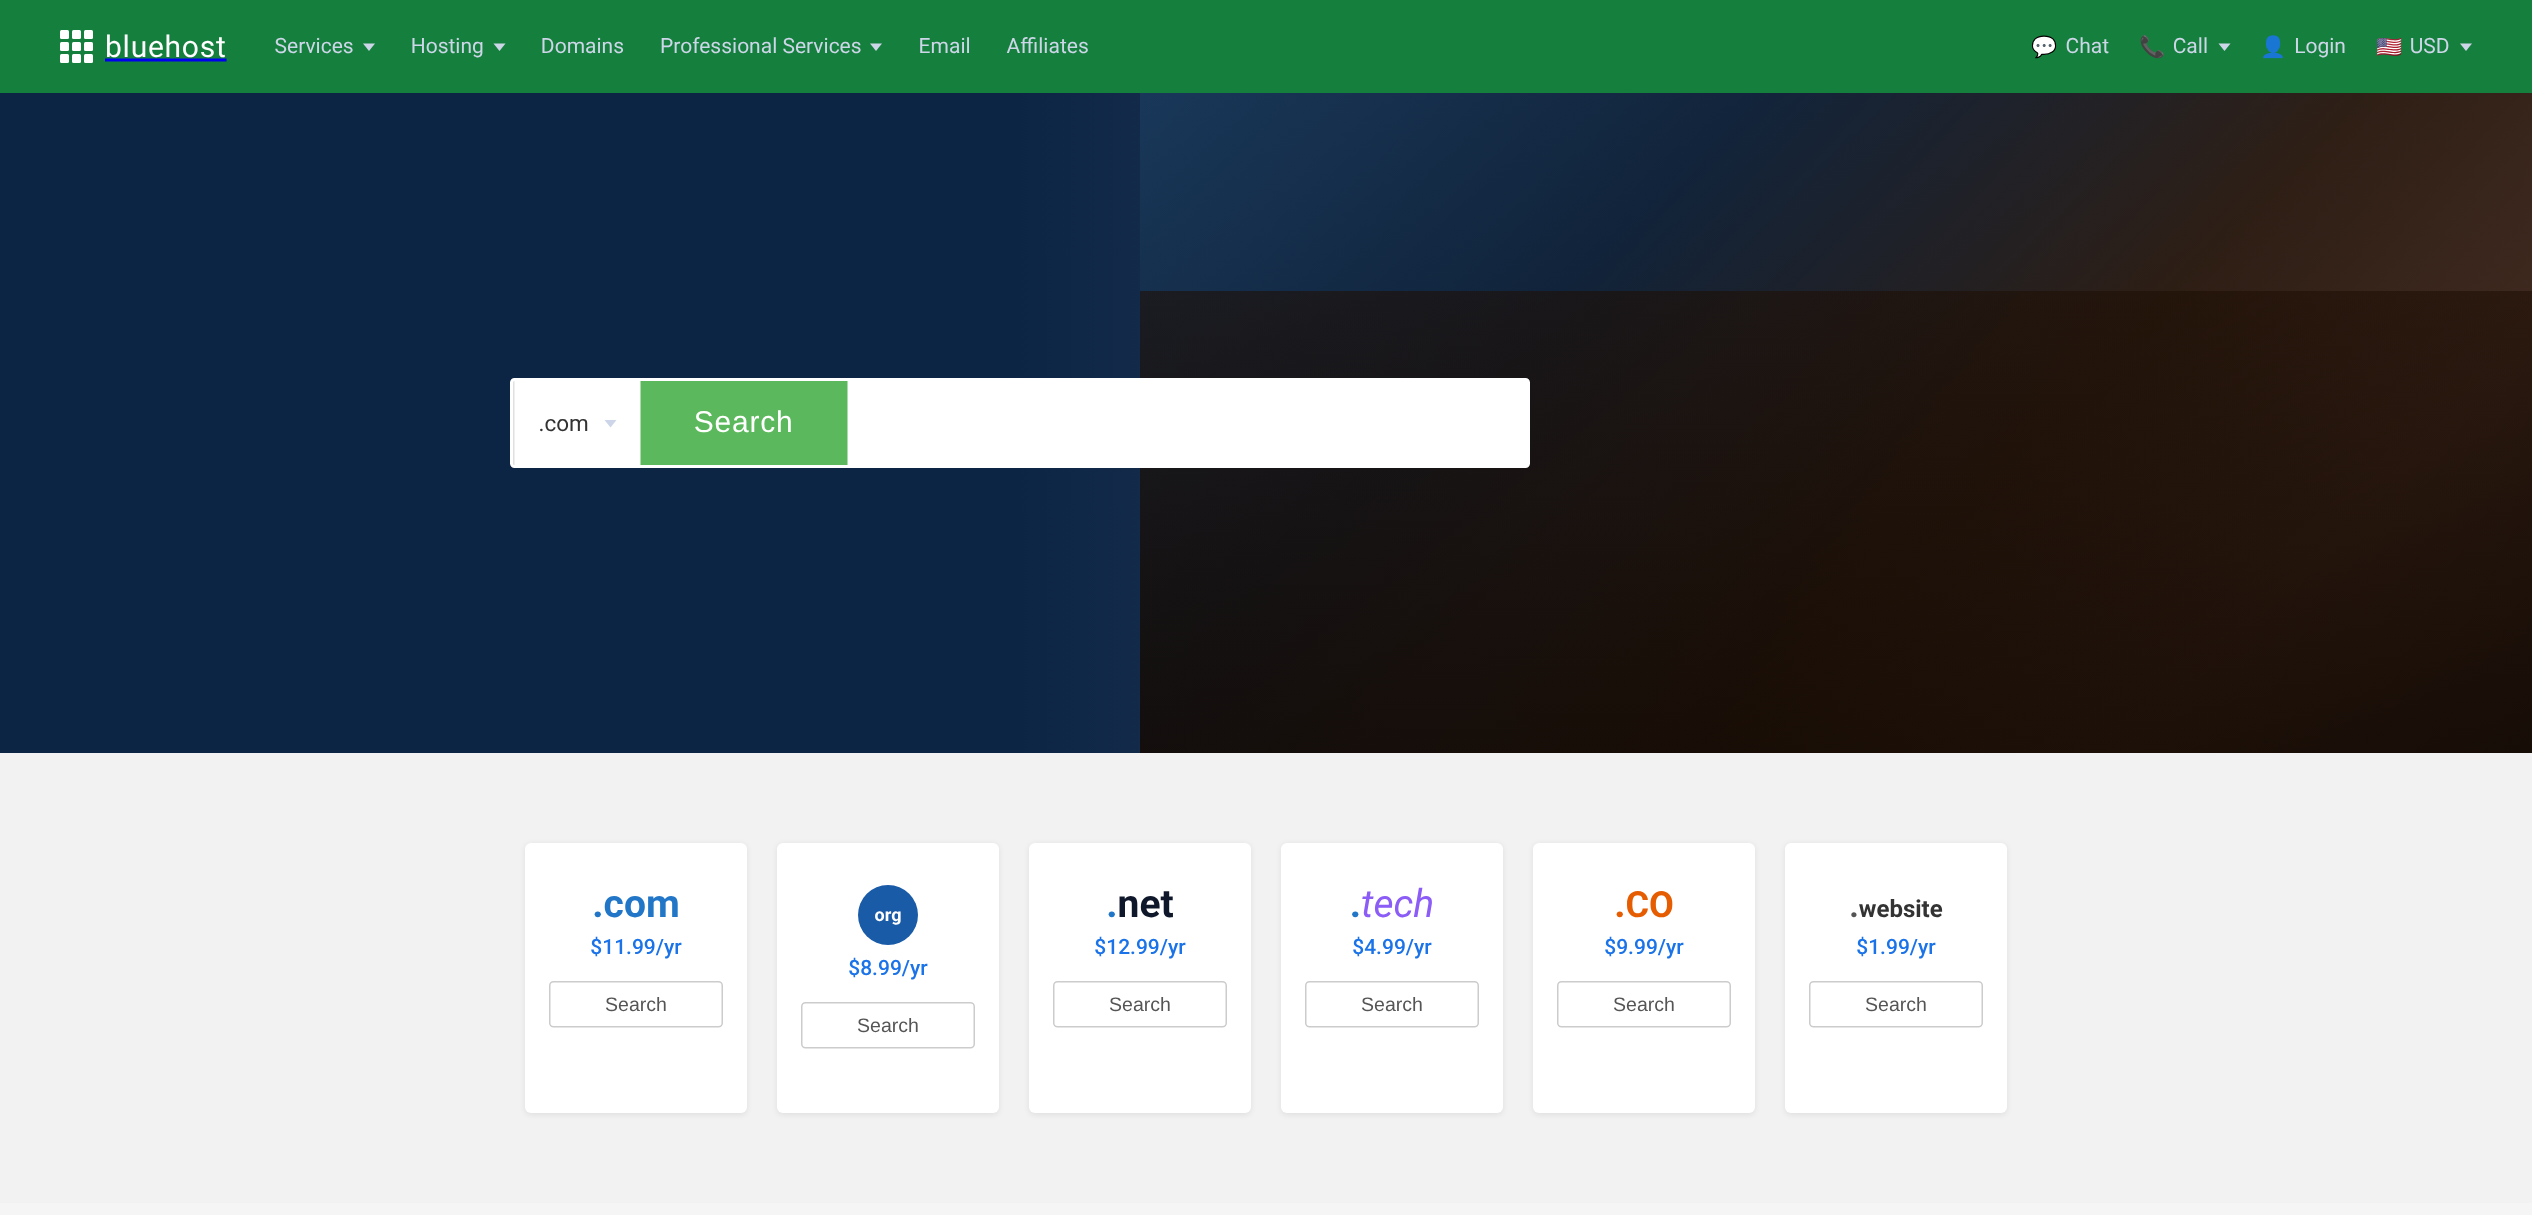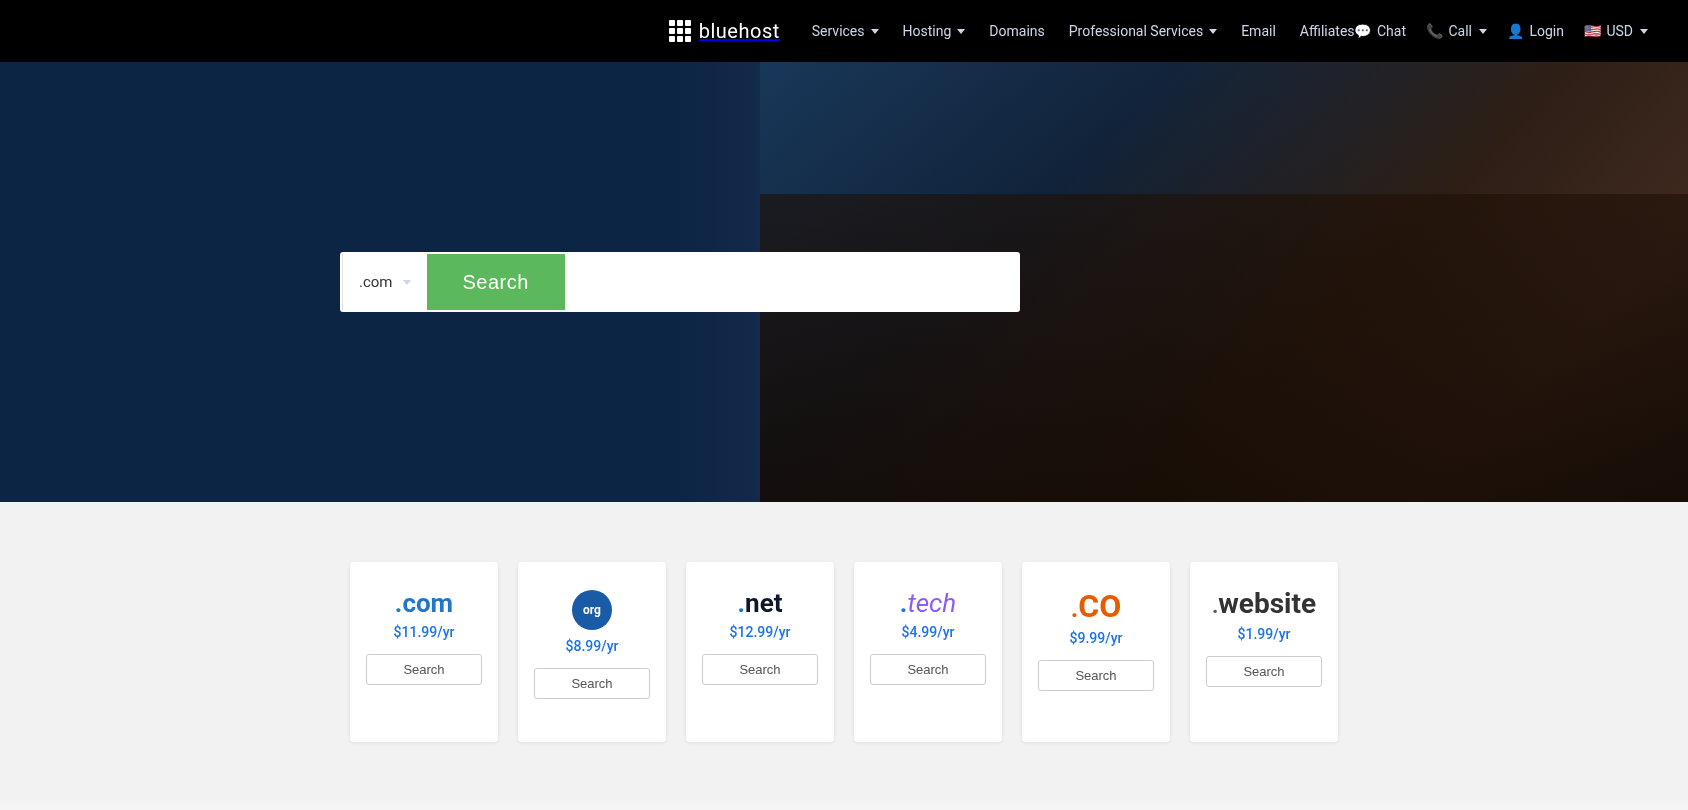--- a/index.html
+++ b/index.html
@@ -1,23 +1,23 @@
 <!DOCTYPE html>
 <html><head>
   <meta charset="utf-8">
   <style>
     * { margin: 0; padding: 0; box-sizing: border-box; }
     body { font-family: -apple-system, BlinkMacSystemFont, 'Segoe UI', Roboto, sans-serif; background: #f5f5f5; }
 
     
     .navbar {
-      background: #000000;
-      display: flex;
-      align-items: center;
-      justify-content: flex-end;
+      background: #15803d;
+      display: flex;
+      align-items: center;
+      justify-content: space-between;
       padding: 16px 40px;
       height: 62px;
       position: relative;
       z-index: 10;
     }
     .navbar-left {
       display: flex;
       align-items: center;
       gap: 32px;
     }
@@ -350,27 +350,27 @@
   <div class="domain-card">
     <div class="domain-ext">
       <span style="color:#2176c7;font-size:26px;font-weight:700;">.</span><span style="color:#8b5cf6;font-size:26px;font-weight:400;font-style:italic;">tech</span>
     </div>
     <div class="domain-price">$4.99/yr</div>
     <button class="domain-search-btn">Search</button>
   </div>
 
   <div class="domain-card">
     <div class="domain-ext">
-      <span style="color:#e65c00;font-size:26px;font-weight:700;">.</span><span style="color:#e65c00;font-size:32px;font-weight:700;">CO</span>
+      <span style="color:#e65c00;font-size:26px;font-weight:700;">.</span><span style="color:#e65c00;font-size:24px;font-weight:700;">CO</span>
     </div>
     <div class="domain-price">$9.99/yr</div>
     <button class="domain-search-btn">Search</button>
   </div>
 
   <div class="domain-card">
     <div class="domain-ext">
-      <span style="color:#555;font-size:22px;font-weight:700;">.</span><span style="color:#333;font-size:28px;font-weight:700;">website</span>
+      <span style="color:#555;font-size:22px;font-weight:700;">.</span><span style="color:#333;font-size:16px;font-weight:700;">website</span>
     </div>
     <div class="domain-price">$1.99/yr</div>
     <button class="domain-search-btn">Search</button>
   </div>
 
 </section>
 
 </body></html>

